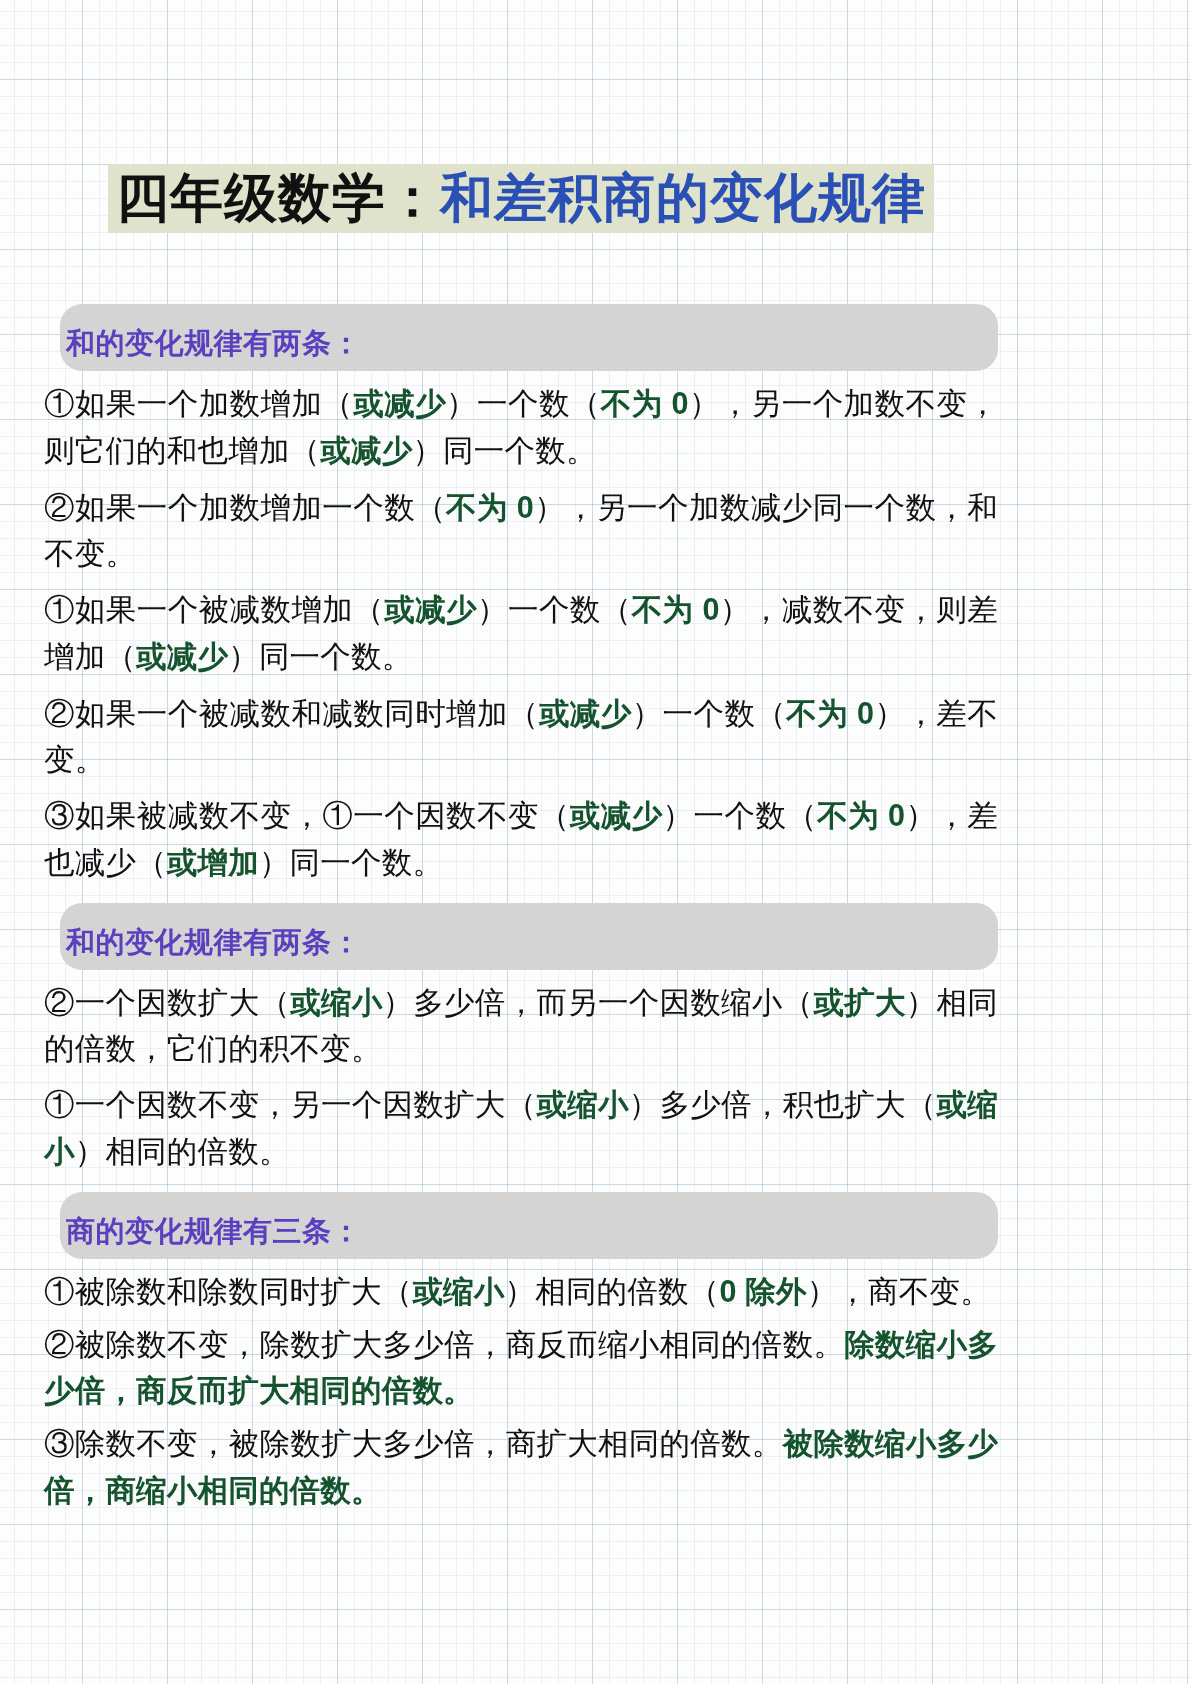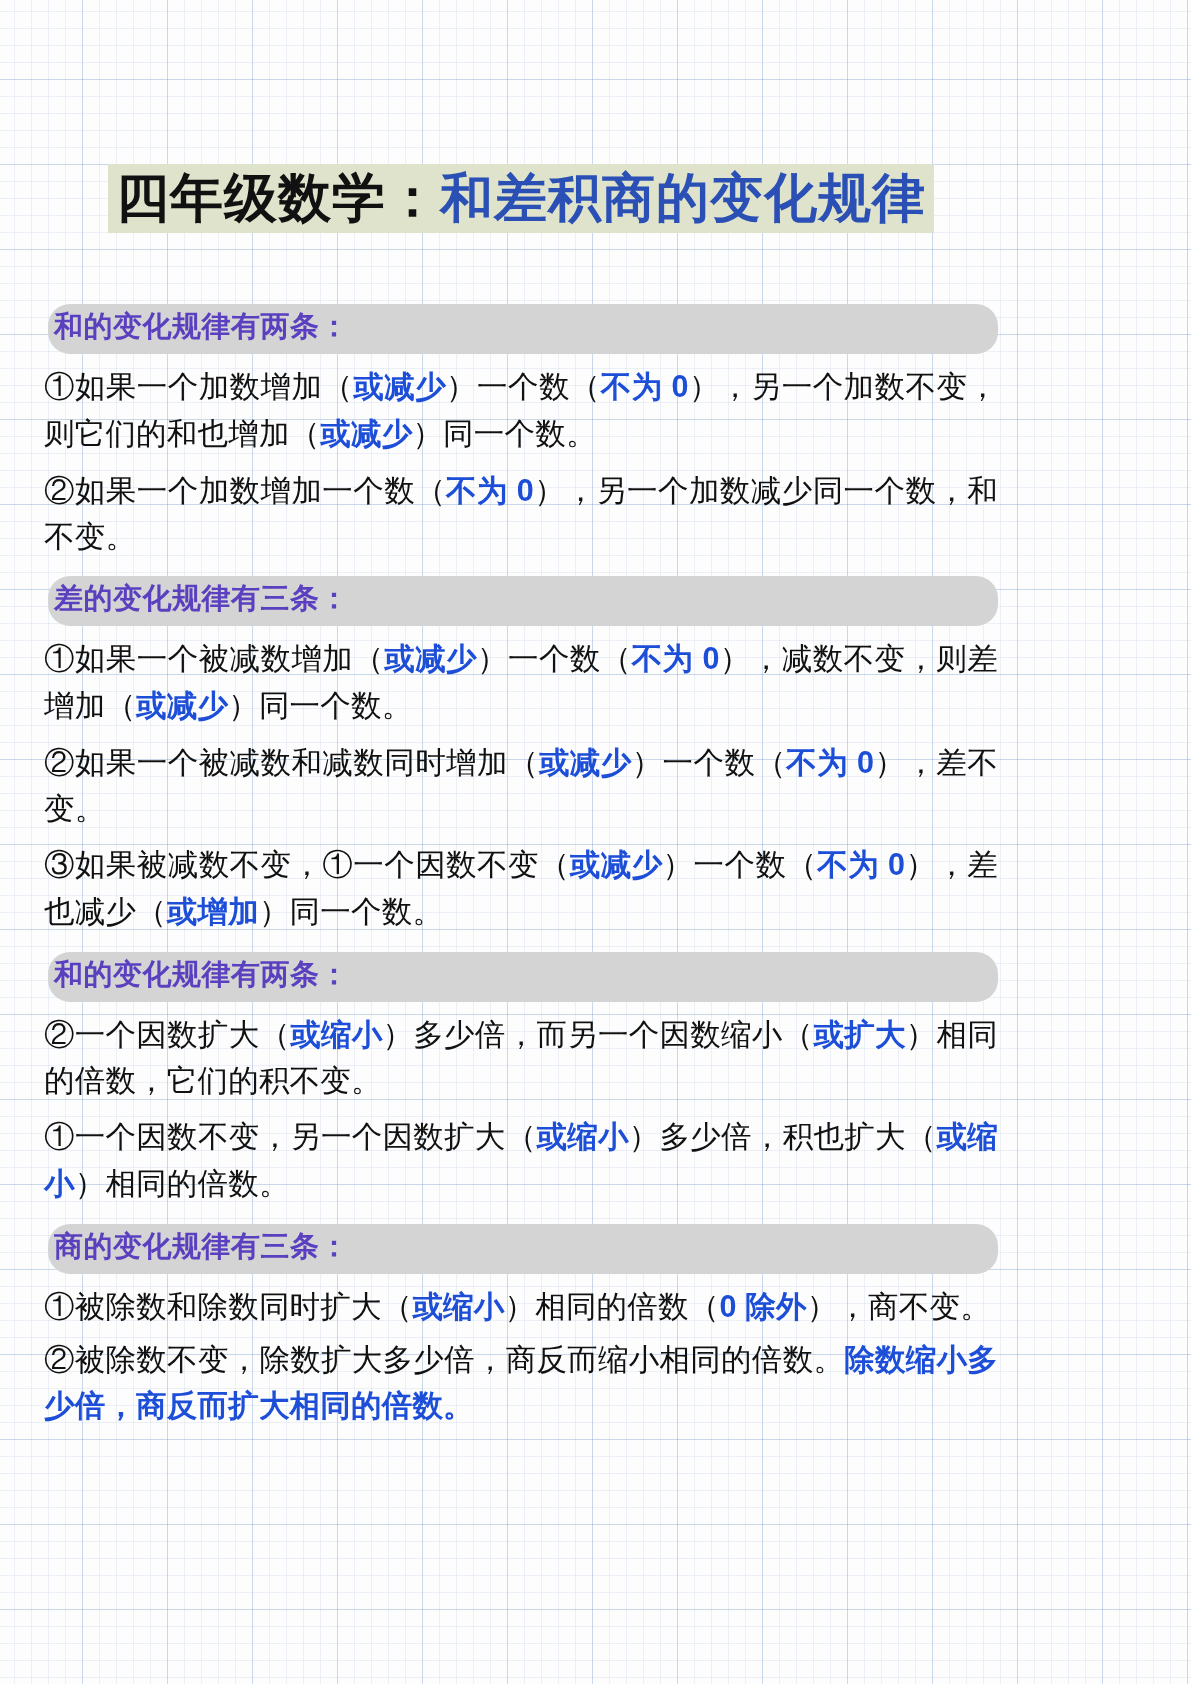--- a/index.html
+++ b/index.html
@@ -56,36 +56,36 @@
   .body {
     padding: 0 44px 0 44px;
   }
   .section-head {
     font-family: "Liberation Sans", "DejaVu Sans", sans-serif;
     font-weight: bold;
     font-size: 29px;
     color: #5a3fbf;
     background: #d4d4d4;
     display: block;
-    padding: 3px 4px 7px 6px;
-    margin: 16px 0 10px 4px;
+    padding: 20px 4px 7px 6px;
+    margin: 16px 0 10px 16px;
     letter-spacing: 0.5px;
     border-radius: 22px;
   }
   .rule {
     font-size: 30.5px;
     line-height: 1.5;
     color: #111111;
     margin: 6px 0 10px 0;
     text-align: justify;
     letter-spacing: 0.2px;
   }
   .rule.compact { margin-bottom: 4px; }
   .red {
-    color: #1d4ed8;
+    color: #14532d;
     font-weight: bold;
     font-family: "Liberation Sans", "DejaVu Sans", sans-serif;
   }
 </style>
 </head>
 <body>
 
 <div class="page"></div>
 
 <div class="content">
@@ -98,32 +98,32 @@
 
   <div class="body">
 
     <div>
       <div class="section-head">和的变化规律有两条：</div>
       <p class="rule"><span><span>①如果一个加数增加（</span><span class="red">或减少</span><span>）一个数（</span><span class="red">不为 0</span><span>），另一个加数不变，则它们的和也增加（</span><span class="red">或减少</span><span>）同一个数。</span></span></p>
       <p class="rule"><span>②如果一个加数增加一个数（</span><span class="red">不为 0</span><span>），另一个加数减少同一个数，和不变。</span></p>
     </div>
 
     <div>
-      <div class="section-head">差的变化规律有三条：</div>
       <p class="rule"><span>①如果一个被减数增加（</span><span class="red">或减少</span><span>）一个数（</span><span class="red">不为 0</span><span>），减数不变，则差增加（</span><span class="red">或减少</span><span>）同一个数。</span></p>
       <p class="rule"><span>②如果一个被减数和减数同时增加（</span><span class="red">或减少</span><span>）一个数（</span><span class="red">不为 0</span><span>），差不变。</span></p>
       <p class="rule"><span>③如果被减数不变，①一个因数不变（</span><span class="red">或减少</span><span>）一个数（</span><span class="red">不为 0</span><span>），差也减少（</span><span class="red">或增加</span><span>）同一个数。</span></p>
     </div>
 
     <div>
       <div class="section-head">和的变化规律有两条：</div>
       <p class="rule"><span>②一个因数扩大（</span><span class="red">或缩小</span><span>）多少倍，而另一个因数缩小（</span><span class="red">或扩大</span><span>）相同的倍数，它们的积不变。</span></p>
       <p class="rule"><span>①一个因数不变，另一个因数扩大（</span><span class="red">或缩小</span><span>）多少倍，积也扩大（</span><span class="red">或缩小</span><span>）相同的倍数。</span></p>
     </div>
 
     <div>
       <div class="section-head">商的变化规律有三条：</div>
       <p class="rule compact"><span>①被除数和除数同时扩大（</span><span class="red">或缩小</span><span>）相同的倍数（</span><span class="red">0 除外</span><span>），商不变。</span></p>
       <p class="rule compact"><span>②被除数不变，除数扩大多少倍，商反而缩小相同的倍数。</span><span class="red">除数缩小多少倍，商反而扩大相同的倍数。</span></p>
+      <p class="rule"><span>③除数不变，被除数扩大多少倍，商扩大相同的倍数。</span><span class="red">被除数缩小多少倍，商缩小相同的倍数。</span></p>
     </div>
 
   </div>
 </div>
 
 </body></html>

